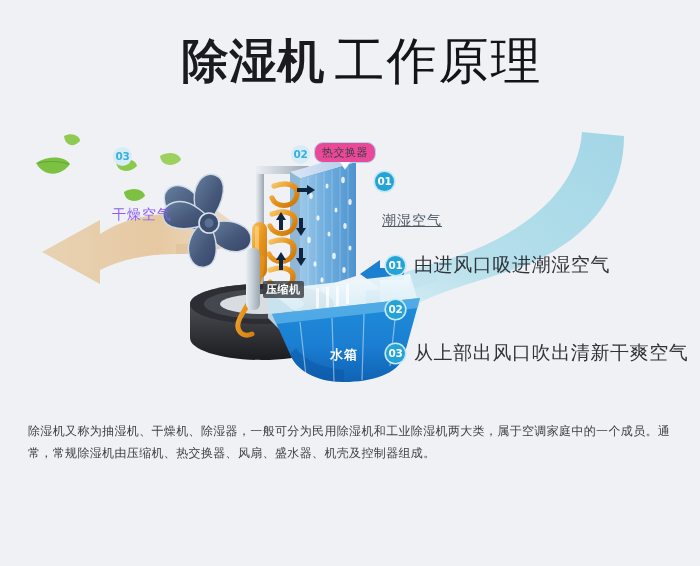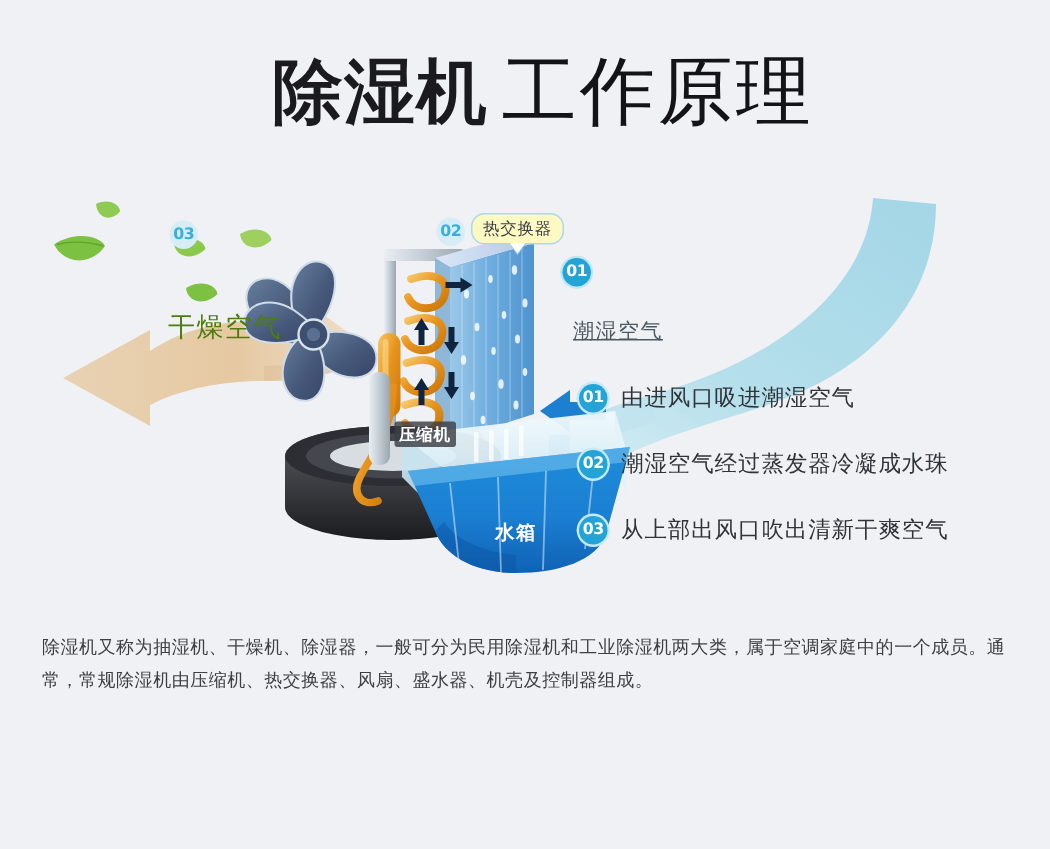--- a/index.html
+++ b/index.html
@@ -69,22 +69,22 @@
     color: #38b0de;
     box-shadow: none;
   }
 
   
   .lbl {
     position: absolute;
     white-space: nowrap;
   }
   .lbl-dry {
-    font-size: 18px;
-    color: #4d7c0f;
+    font-size: 14px;
+    color: #8b5cf6;
     letter-spacing: 1px;
     font-weight: 500;
   }
   .lbl-humid {
     font-size: 14px;
     color: #4e5a63;
     letter-spacing: 1px;
     font-weight: 500;
   }
   .lbl-tank {
@@ -99,21 +99,21 @@
     letter-spacing: 0.5px;
     font-weight: 700;
     background: rgba(60,62,68,0.82);
     padding: 1px 3px;
     border-radius: 2px;
   }
   .callout {
     position: absolute;
     font-size: 11px;
     color: #3a3f45;
-    background: #fef9c3;
+    background: #ec4899;
     border: 1.3px solid #a9d9ea;
     border-radius: 9px;
     padding: 2px 7px;
     letter-spacing: 0.5px;
     white-space: nowrap;
   }
   .callout:after {
     content: "";
     position: absolute;
     left: 50%;
@@ -148,21 +148,21 @@
     box-shadow: 0 0 0 1.6px #c6e9f6;
     color: #fff;
     font-size: 10.5px;
     font-weight: 700;
     line-height: 19px;
     text-align: center;
     letter-spacing: -0.3px;
   }
   .legend-text {
     margin-left: 9px;
-    font-size: 15px;
+    font-size: 19px;
     color: #2f343a;
     letter-spacing: 0.6px;
     white-space: nowrap;
   }
 
   
   .body-copy {
     position: absolute;
     left: 28px;
     top: 420px;
@@ -386,21 +386,20 @@
   <div class="lbl lbl-tank" style="left:330px; top:228px;">水箱</div>
 </div>
 
 <div class="legend">
   <div class="legend-row">
     <div class="legend-badge">01</div>
     <div class="legend-text">由进风口吸进潮湿空气</div>
   </div>
   <div class="legend-row">
     <div class="legend-badge">02</div>
-    <div class="legend-text">潮湿空气经过蒸发器冷凝成水珠</div>
   </div>
   <div class="legend-row">
     <div class="legend-badge">03</div>
     <div class="legend-text">从上部出风口吹出清新干爽空气</div>
   </div>
 </div>
 
 <div class="body-copy">
   <p class="para">除湿机又称为抽湿机、干燥机、除湿器，一般可分为民用除湿机和工业除湿机两大类，属于空调家庭中的一个成员。通常，常规除湿机由压缩机、热交换器、风扇、盛水器、机壳及控制器组成。</p>
 </div>

